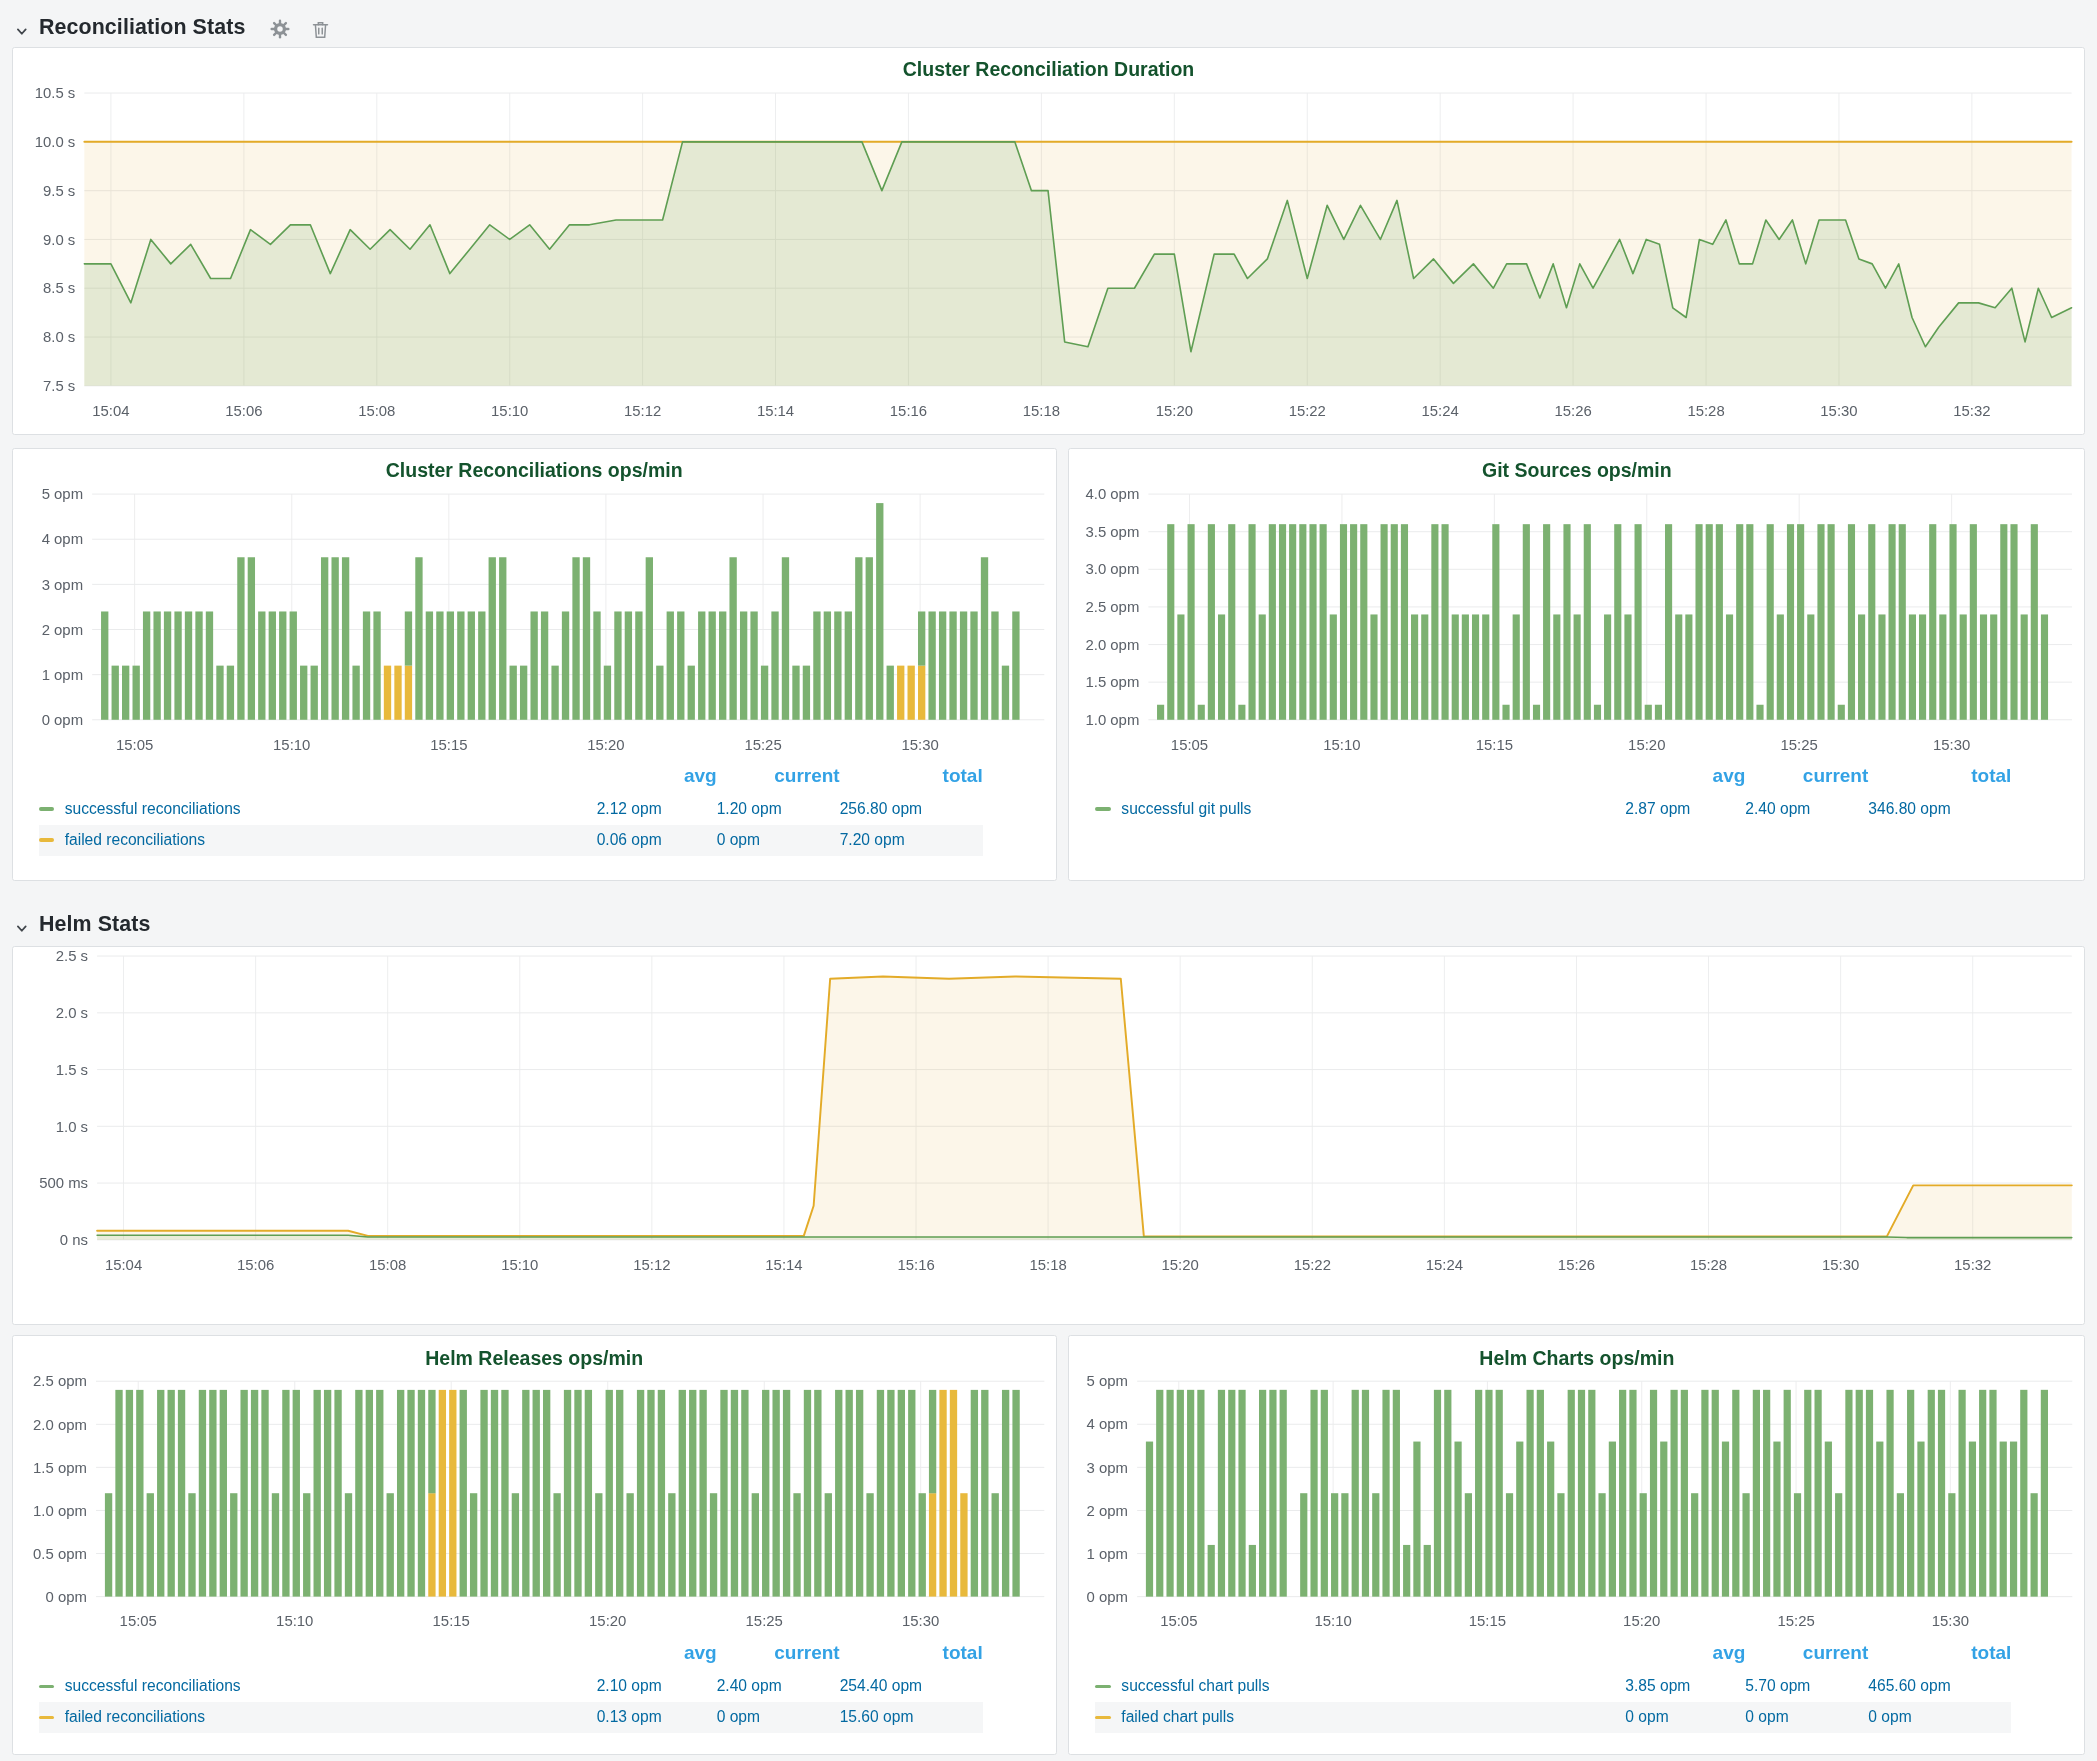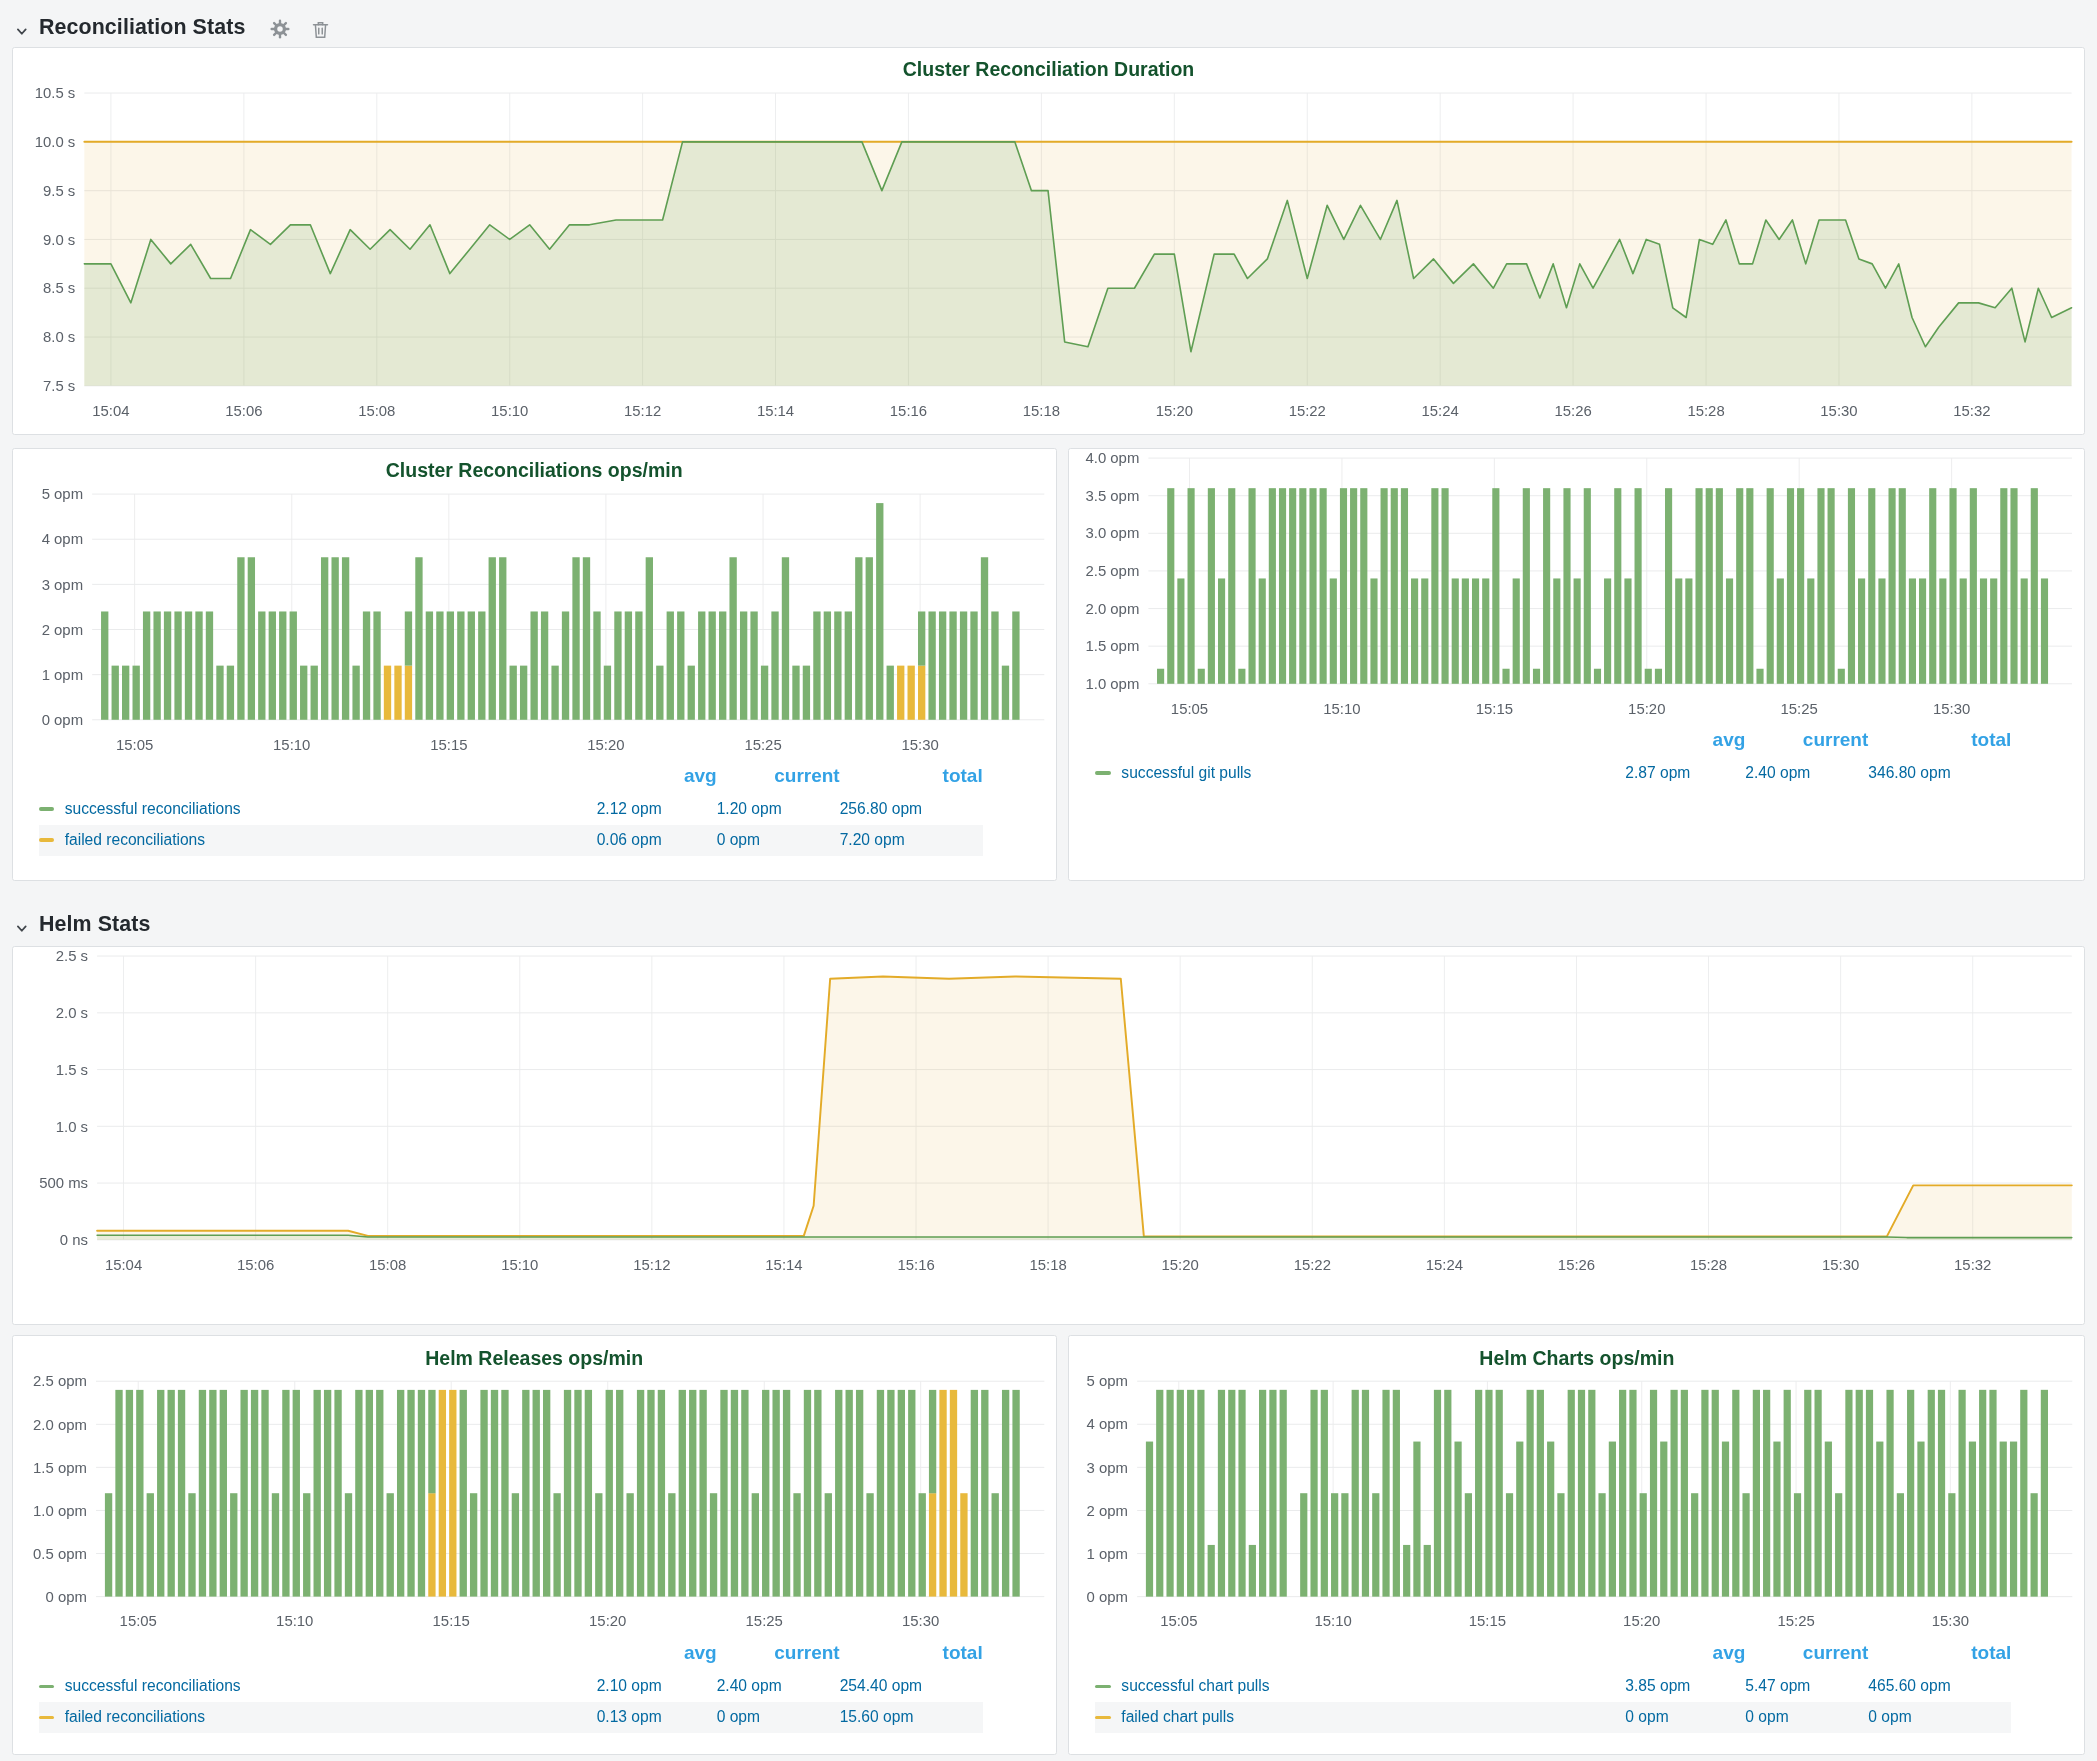--- a/index.html
+++ b/index.html
@@ -292,20 +292,21 @@
               <td class="val">0.06 opm</td>
               <td class="val">0 opm</td>
               <td class="val">7.20 opm</td>
             </tr>
           </tbody>
         </table>
       </div>
     </div>
 
     <div class="panel right">
+      <div class="panel-title">Git Sources ops/min</div>
       <svg viewBox="0 0 1564 424">
           <line x1="185.4" y1="14" x2="185.4" y2="362" stroke="#ecedee" stroke-width="1.5"></line>
           <text x="185.4" y="408" text-anchor="middle">15:05</text>
           <line x1="420.4" y1="14" x2="420.4" y2="362" stroke="#ecedee" stroke-width="1.5"></line>
           <text x="420.4" y="408" text-anchor="middle">15:10</text>
           <line x1="655.4" y1="14" x2="655.4" y2="362" stroke="#ecedee" stroke-width="1.5"></line>
           <text x="655.4" y="408" text-anchor="middle">15:15</text>
           <line x1="890.4" y1="14" x2="890.4" y2="362" stroke="#ecedee" stroke-width="1.5"></line>
           <text x="890.4" y="408" text-anchor="middle">15:20</text>
           <line x1="1125.4" y1="14" x2="1125.4" y2="362" stroke="#ecedee" stroke-width="1.5"></line>
@@ -805,21 +806,21 @@
             </thead>
           <tbody>
             <tr>
               <td>
                   <span class="lg-label">
                     <i class="dash" style="background: rgb(124, 177, 113);"></i>
                     <span>successful chart pulls</span>
                   </span>
                 </td>
               <td class="val">3.85 opm</td>
-              <td class="val">5.47 opm</td>
+              <td class="val">5.70 opm</td>
               <td class="val">465.60 opm</td>
             </tr>
             <tr class="alt">
               <td>
                   <span class="lg-label">
                     <i class="dash" style="background: rgb(232, 185, 60);"></i>
                     <span>failed chart pulls</span>
                   </span>
                 </td>
               <td class="val">0 opm</td>

